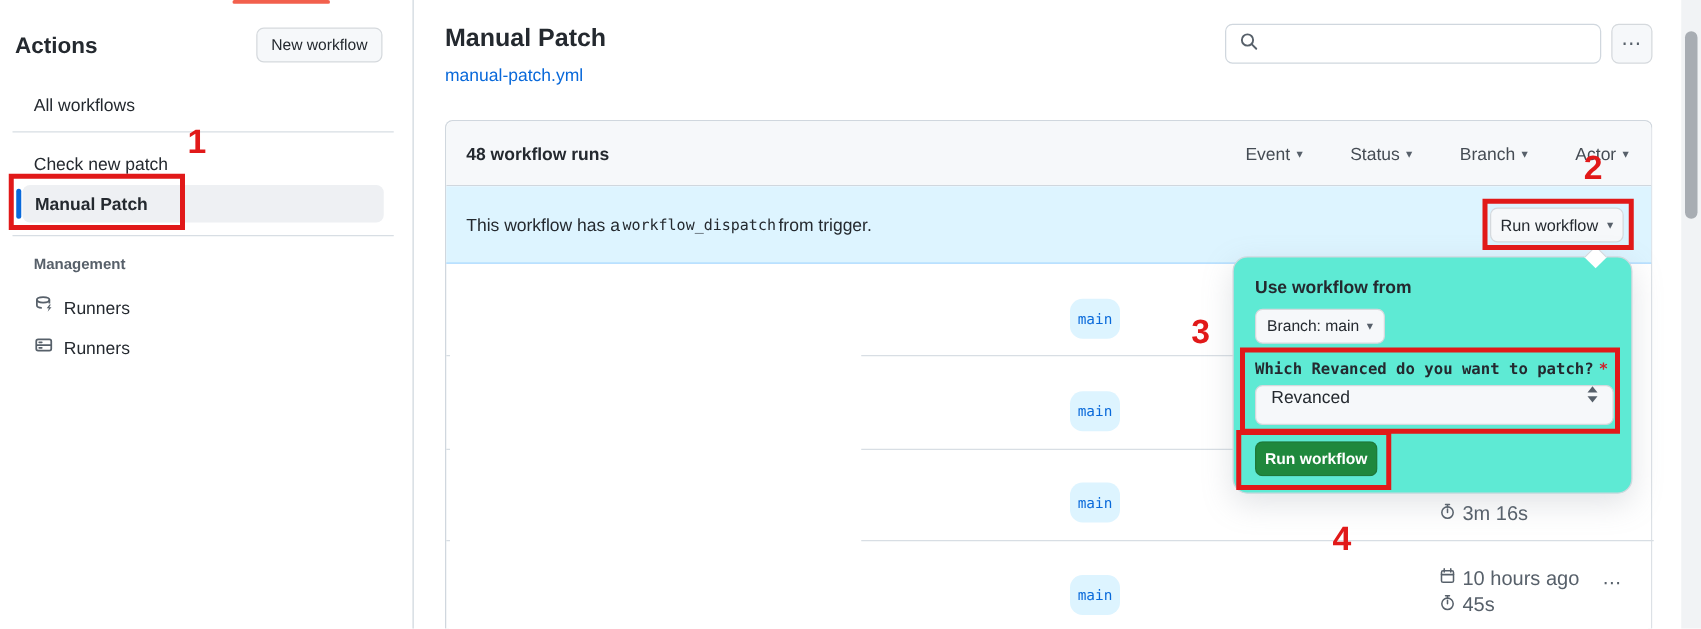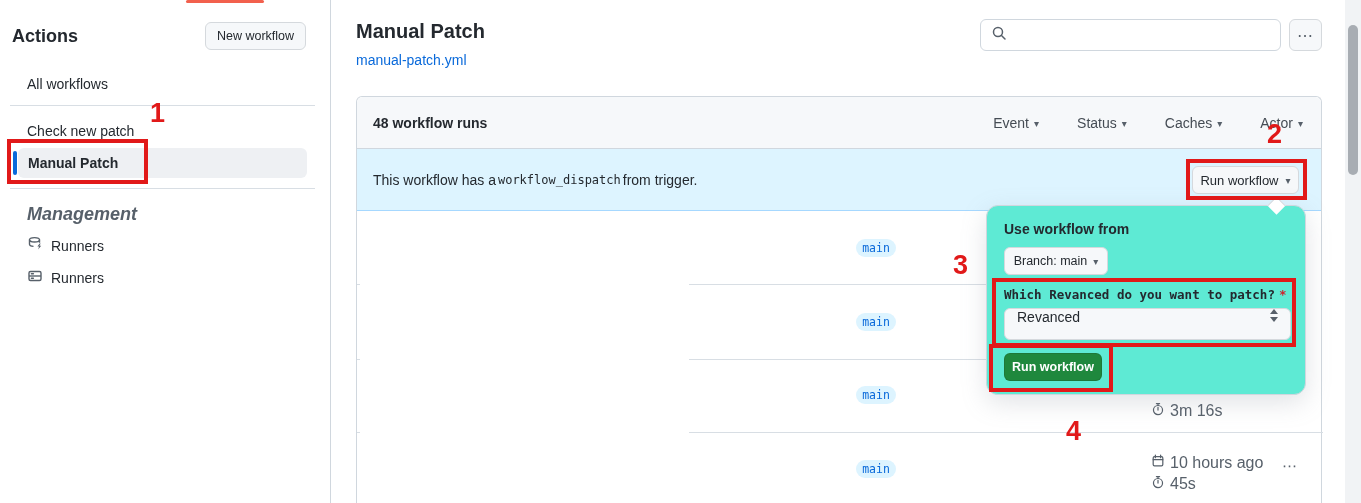--- a/index.html
+++ b/index.html
@@ -13,21 +13,21 @@
   .sidebar-title { left:12px; top:26px; font-size:18px; font-weight:700; }
   .btn { display:flex; align-items:center; justify-content:center;
          background:#f6f8fa; border:1px solid #d5d9dd; border-radius:6px;
          font-size:12.5px; color:#24292f; cursor:pointer; }
   .new-workflow { left:205px; top:22px; width:101px; height:28px; }
   .side-item { left:27px; font-size:14px; color:#24292f; cursor:pointer; }
   .divider-h { height:1px; background:#d8dee4; }
   .selected-row { left:18px; top:148px; width:289px; height:30px; background:#eef0f3; border-radius:6px; }
   .accent-bar { left:13px; top:151px; width:4px; height:24px; background:#0969da; border-radius:2px; }
   .selected-label { left:28px; top:155px; font-size:14px; font-weight:700; }
-  .section-label { left:27px; top:204px; font-size:18px; font-weight:700; color:#57606a;font-style:italic; }
+  .section-label { left:27px; top:204px; font-size:12px; font-weight:700; color:#57606a; }
   .mgmt-item { display:flex; align-items:center; gap:8px; left:27px; font-size:14px; cursor:pointer; color:#24292f; }
   .icon-svg { display:inline-block; }
 
   
   .page-title { left:356px; top:20px; font-size:20px; font-weight:600; }
   .yml-link { left:356px; top:52px; font-size:14px; color:#0969da; cursor:pointer; }
   .search-wrap { left:980px; top:19px; width:301px; height:32px; border:1px solid #d0d7de;
                  border-radius:6px; background:#fff; display:flex; align-items:center; padding:0 10px; gap:8px; }
   .search-input { border:none; outline:none; flex:1; font-size:14px; color:#24292f;
                   font-family:"Liberation Sans", sans-serif; background:transparent; }
@@ -43,21 +43,21 @@
   .runs-count { margin-left:16px; font-size:14px; font-weight:700; }
   .filters { position:absolute; right:18px; top:0; height:52px; display:flex; align-items:center; gap:38px; }
   .filter-item { font-size:14px; color:#454c54; cursor:pointer; display:flex; align-items:center; gap:5px; }
   .caret { font-size:10px; color:#57606a; }
   .banner { left:0; top:52px; width:100%; height:62px; background:#ddf4ff;
             border-bottom:1px solid rgba(84,174,255,0.4); display:flex; align-items:center; }
   .banner-text { margin-left:16px; font-size:14px; color:#24292f; display:flex; align-items:center; }
   .code { font-family:"DejaVu Sans Mono", monospace; font-size:12px; margin:0 2px; }
   .run-wf-light { position:absolute; right:22px; top:17px; width:107px; height:28px; gap:7px; font-size:13px; }
   .row-divider { background:#d8dee4; height:1px; }
-  .branch-badge { position:absolute; left:499px; width:40px; height:18px; background:#ddf4ff;
+  .branch-badge { position:absolute; left:499px; width:40px; height:32px; background:#ddf4ff;
                   border-radius:10px; display:flex; align-items:center; justify-content:center;
                   font-family:"DejaVu Sans Mono", monospace; font-size:11.5px; color:#0969da; cursor:pointer; }
   .meta { position:absolute; left:794px; display:flex; align-items:center; gap:5px;
           font-size:16px; color:#57606a; }
   .row-kebab { position:absolute; left:925px; top:360px; font-size:15px; color:#57606a;
                letter-spacing:1px; cursor:pointer; }
 
   
   .popup { left:986px; top:205px; width:320px; height:190px; background:#5eead4;
            border:1px solid #d0d7de; border-radius:12px;
@@ -157,21 +157,21 @@
       <div class="filters">
         <span class="filter-item">
           <span>Event</span>
           <span class="caret">▾</span>
         </span>
         <span class="filter-item">
           <span>Status</span>
           <span class="caret">▾</span>
         </span>
         <span class="filter-item">
-          <span>Caches</span>
+          <span>Branch</span>
           <span class="caret">▾</span>
         </span>
         <span class="filter-item">
           <span>Actor</span>
           <span class="caret">▾</span>
         </span>
       </div>
     </div>
 
     <div class="abs banner">

